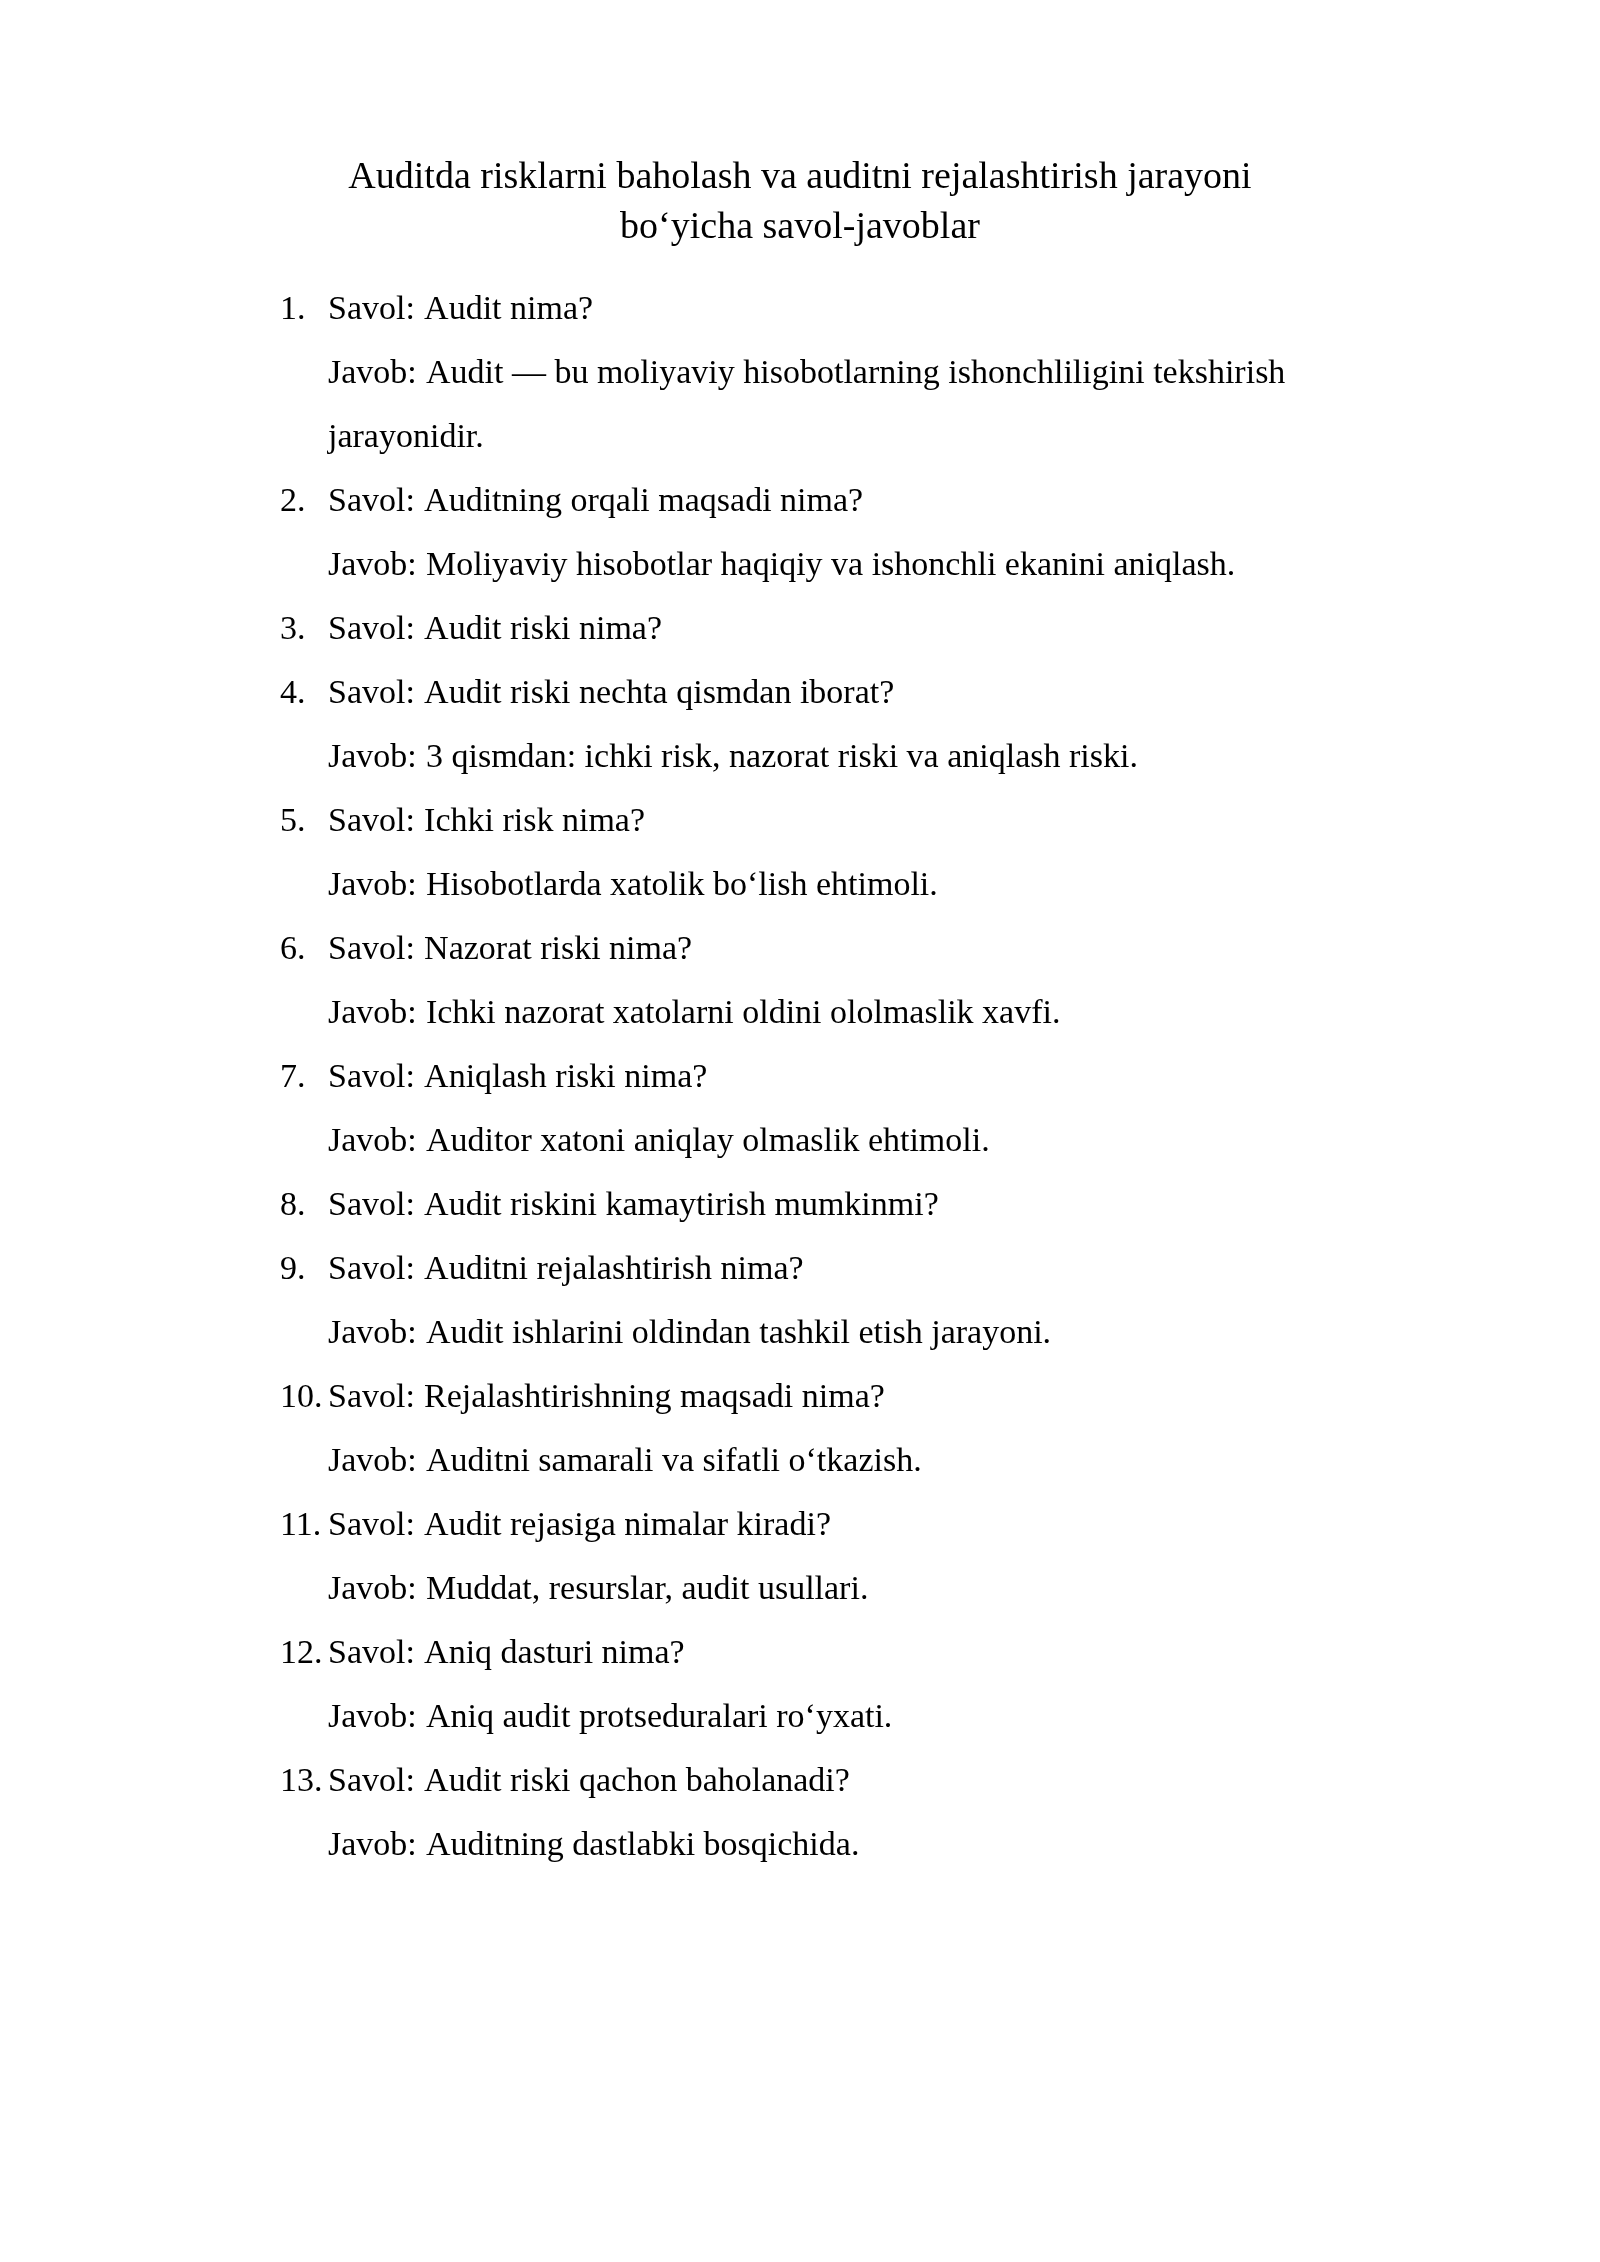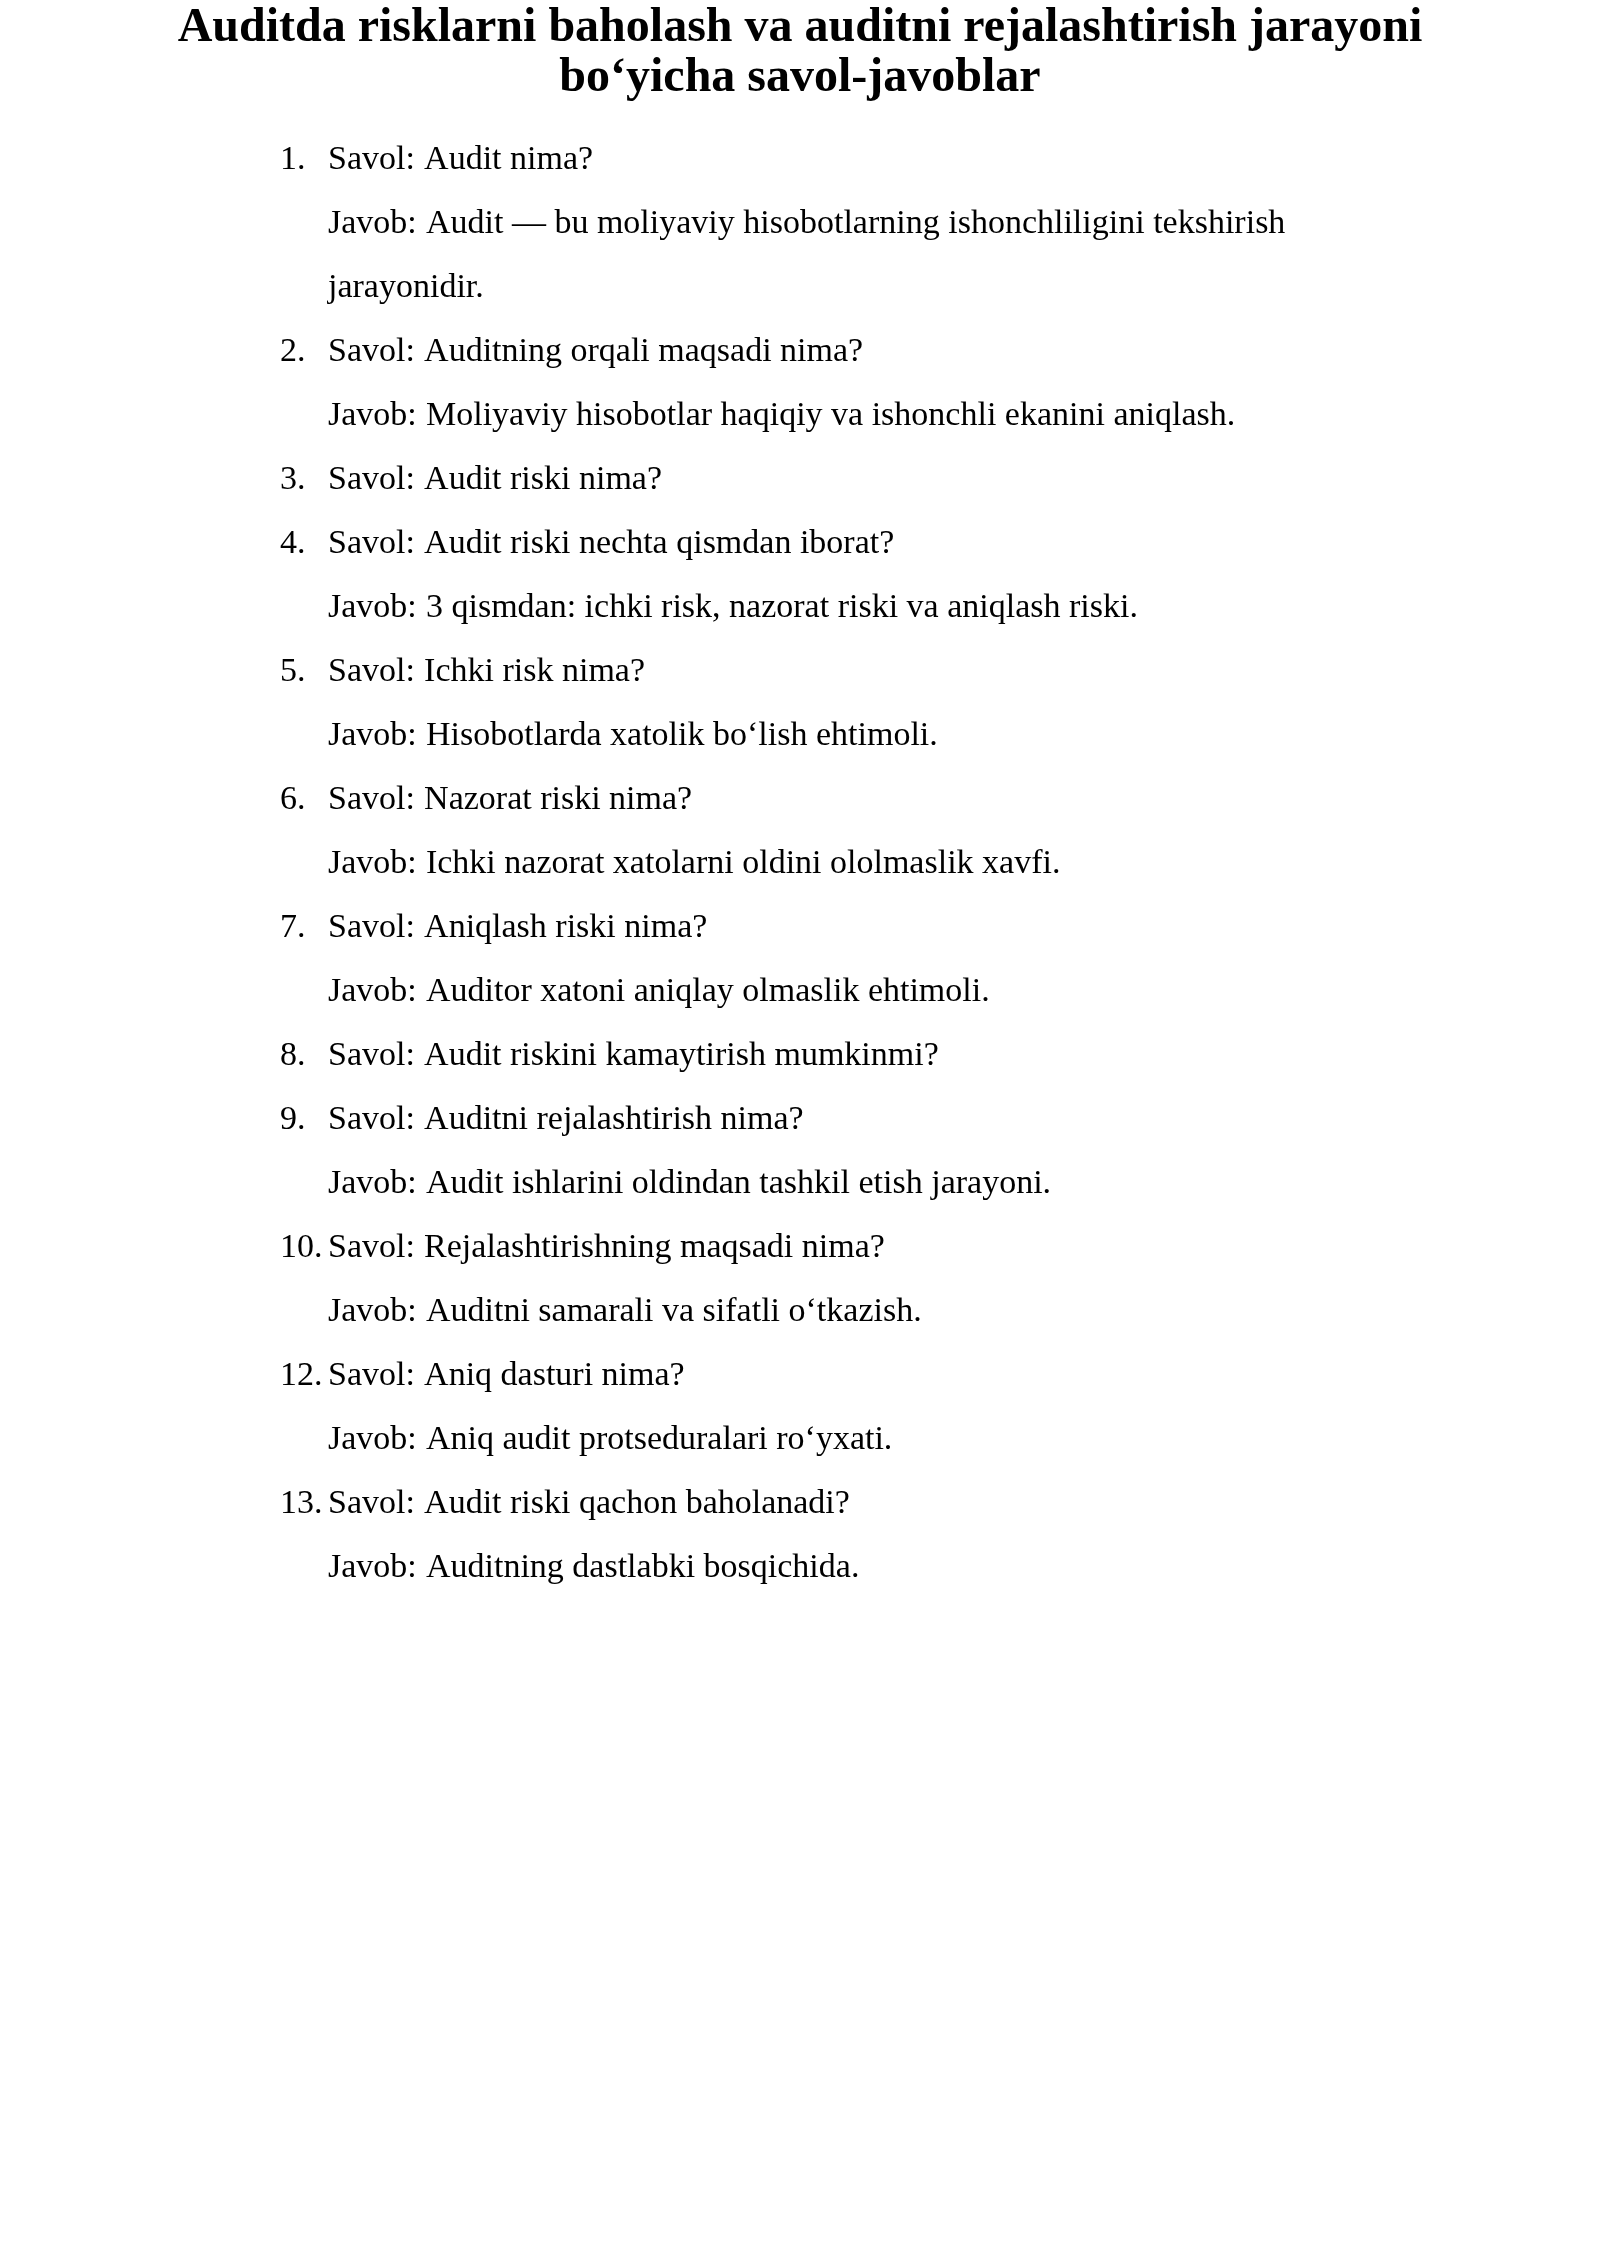--- a/index.html
+++ b/index.html
@@ -8,23 +8,24 @@
     width: 1600px;
     height: 2262px;
     margin: 0 auto;
     background: #ffffff;
     color: #000000;
     font-family: "Liberation Serif", "DejaVu Serif", serif;
     overflow: hidden;
     box-sizing: border-box;
   }
   .doc-title {
+    padding-top: 150px;
     text-align: center;
-    font-weight: bold;
-    font-size: 48px;
+    font-weight: normal;
+    font-size: 38px;
     line-height: 50px;
   }
   .qa-list {
     margin-top: 26px;
     padding-left: 328px;
     padding-right: 200px;
     font-size: 34px;
     line-height: 64px;
   }
   .qa-item { position: relative; }
@@ -91,20 +92,24 @@
   <div class="qa-item">
     <div class="qa-line"><span class="item-num">9.</span><span class="qa-label">Savol:</span><span>Auditni rejalashtirish nima?</span></div>
     <div class="qa-line"><span class="qa-label">Javob:</span><span>Audit ishlarini oldindan tashkil etish jarayoni.</span></div>
   </div>
 
   <div class="qa-item">
     <div class="qa-line"><span class="item-num">10.</span><span class="qa-label">Savol:</span><span>Rejalashtirishning maqsadi nima?</span></div>
     <div class="qa-line"><span class="qa-label">Javob:</span><span>Auditni samarali va sifatli o‘tkazish.</span></div>
   </div>
 
+  <div class="qa-item">
+    <div class="qa-line"><span class="item-num">11.</span><span class="qa-label">Savol:</span><span>Audit rejasiga nimalar kiradi?</span></div>
+    <div class="qa-line"><span class="qa-label">Javob:</span><span>Muddat, resurslar, audit usullari.</span></div>
+  </div>
 
   <div class="qa-item">
     <div class="qa-line"><span class="item-num">12.</span><span class="qa-label">Savol:</span><span>Aniq dasturi nima?</span></div>
     <div class="qa-line"><span class="qa-label">Javob:</span><span>Aniq audit protseduralari ro‘yxati.</span></div>
   </div>
 
   <div class="qa-item">
     <div class="qa-line"><span class="item-num">13.</span><span class="qa-label">Savol:</span><span>Audit riski qachon baholanadi?</span></div>
     <div class="qa-line"><span class="qa-label">Javob:</span><span>Auditning dastlabki bosqichida.</span></div>
   </div>

